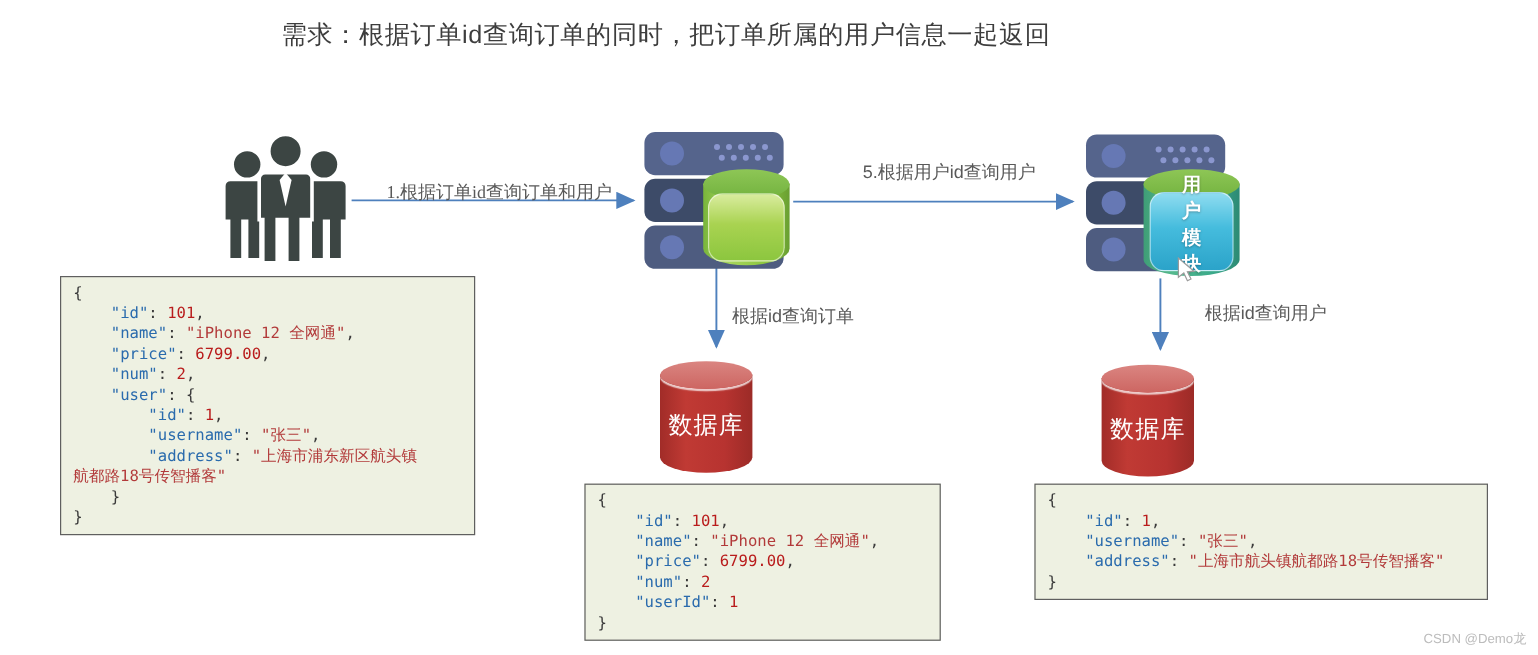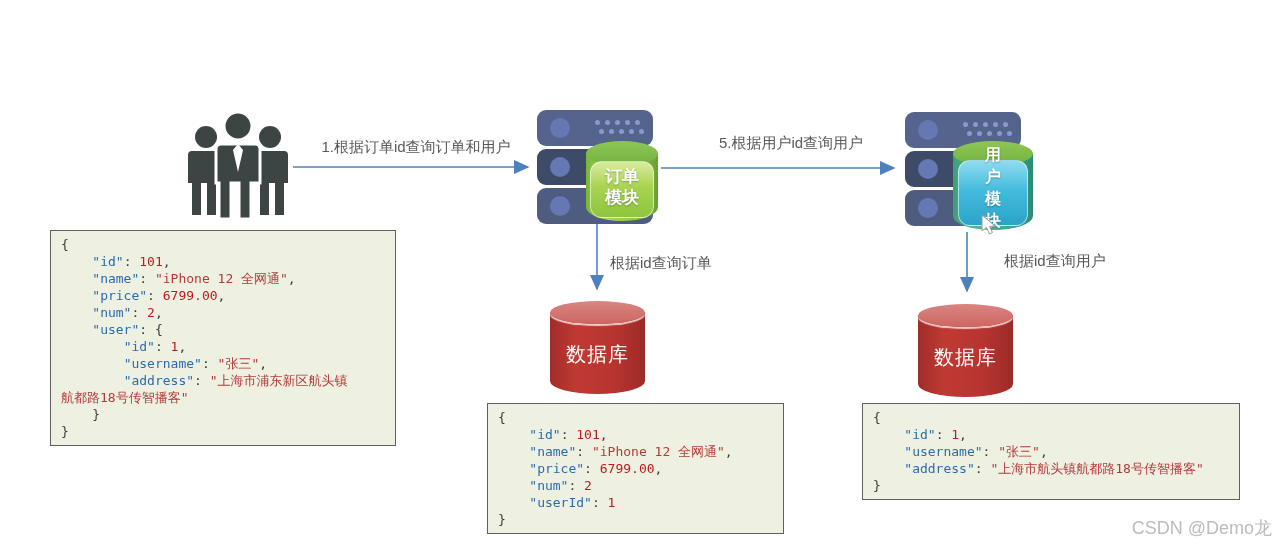--- a/index.html
+++ b/index.html
@@ -44,48 +44,49 @@
                text-shadow:0 1px 2px rgba(0,0,0,.3); }
 
   .cyl.user { left:953px; top:141px; width:80px; height:89px; }
   .cyl.user .c-body { background:linear-gradient(90deg,#3f9e77,#55b98e 30%,#3aa98a 72%,#2d8a74); }
   .cyl.user .c-top  { background:linear-gradient(180deg,#8ec656,#72b23e); }
   .cyl.user .c-panel{ left:5px; right:5px; top:19px; bottom:4px;
                       background:linear-gradient(180deg,#8fdcf0,#45bcdd 45%,#2ba3c9); }
   .mod-label.vert { top:3px; font-size:16px; line-height:22px; }
 
   
-  .db { position:absolute; width:95px; height:93px; }
+  .db { position:absolute; width:77px; height:93px; }
   .db .c-body { position:absolute; left:0; right:0; top:11px; bottom:0;
                 border-radius:0 0 50% 50% / 0 0 13px 13px;
                 background:linear-gradient(90deg,#a12c28,#c03a34 28%,#b73330 70%,#9c2b27); }
   .db .c-top  { position:absolute; left:0; right:0; top:0; height:23px; border-radius:50%;
                 background:linear-gradient(180deg,#da8581,#cd6662);
                 box-shadow:0 2px 1px rgba(255,255,255,.75); }
   .db-label { position:absolute; left:0; right:0; top:40px; text-align:center; color:#fff;
               font-size:20px; font-weight:500; letter-spacing:1px; }
 
   
   .code { position:absolute; background:#eef1e2; border:1px solid #5f5f5f; padding:5px 10px;
           font-family:"DejaVu Sans Mono","Liberation Mono",monospace; font-size:13px; }
   .code-line { white-space:pre; line-height:17px; }
   .tok-p { color:#3a3a3a; }
   .tok-k { color:#2a6bad; }
   .tok-s { color:#b23a3a; }
   .tok-n { color:#b91c1c; }
 
   .cursor-icon { position:absolute; left:980px; top:214px; width:18px; height:22px; }
 
-  .watermark { position:absolute; right:10px; bottom:6px; font-size:18px; color:#bcbcbc; }
+  .watermark { position:absolute; right:10px; bottom:6px; font-size:11px; color:#bcbcbc; }
 </style>
 </head>
 <body>
 
 <div class="canvas">
 
+  <div class="title">需求：根据订单id查询订单的同时，把订单所属的用户信息一起返回</div>
 
   <svg class="arrows" width="1282" height="546" viewBox="0 0 1282 546">
     <defs>
       <marker id="ah" markerWidth="11" markerHeight="9" refX="9" refY="4.5" orient="auto">
         <path d="M0,0 L10,4.5 L0,9 Z" fill="#4e80bd"></path>
       </marker>
     </defs>
     <line x1="293" y1="167" x2="528" y2="167" stroke="#4e80bd" stroke-width="1.6" marker-end="url(#ah)"></line>
     <line x1="661" y1="168" x2="894" y2="168" stroke="#4e80bd" stroke-width="1.6" marker-end="url(#ah)"></line>
     <line x1="597" y1="223" x2="597" y2="289" stroke="#4e80bd" stroke-width="1.6" marker-end="url(#ah)"></line>
@@ -101,21 +102,21 @@
         <path d="M71 41 h28 a4 4 0 0 1 4 4 v28 h-4 v32 h-9 v-32 h-6 v32 h-9 v-32 h-8 v-28 a4 4 0 0 1 4-4 z"></path>
       </g>
       <g fill="#3c4543" stroke="#ffffff" stroke-width="3">
         <circle cx="53" cy="16" r="14"></circle>
         <path d="M36 34 h34 a5 5 0 0 1 5 5 v34 h-9 v36 h-12 v-36 h-8 v36 h-12 v-36 h-3 v-34 a5 5 0 0 1 5-5 z"></path>
       </g>
       <polygon points="53,34 58,40 53,62 48,40" fill="#ffffff"></polygon>
     </svg>
   </div>
 
-  <div class="flow-label" style="left:296px; top:138px; width:240px;">1.根据订单id查询订单和用户</div>
+  <div class="flow-label" style="left:296px; top:151px; width:240px;font-family:Liberation Serif, serif;">1.根据订单id查询订单和用户</div>
   <div class="flow-label" style="left:676px; top:134px; width:230px;">5.根据用户id查询用户</div>
   <div class="flow-label" style="left:610px; top:254px;">根据id查询订单</div>
   <div class="flow-label" style="left:1004px; top:252px;">根据id查询用户</div>
 
   <div class="server" style="left:537px; top:110px;">
     <div class="slab s1">
       <span class="knob"></span>
       <span class="dots">
         <i style="left:0;top:0"></i>
           <i style="left:10px;top:0"></i>
@@ -134,22 +135,20 @@
       </div>
     <div class="slab s3">
         <span class="knob"></span>
       </div>
   </div>
 
   <div class="cyl order">
     <div class="c-body"></div>
     <div class="c-top"></div>
     <div class="c-panel"></div>
-    <div class="mod-label">订单
-模块</div>
   </div>
 
   <div class="server" style="left:905px; top:112px;">
     <div class="slab s1">
       <span class="knob"></span>
       <span class="dots">
         <i style="left:0;top:0"></i>
           <i style="left:10px;top:0"></i>
           <i style="left:20px;top:0"></i>
           <i style="left:30px;top:0"></i>

